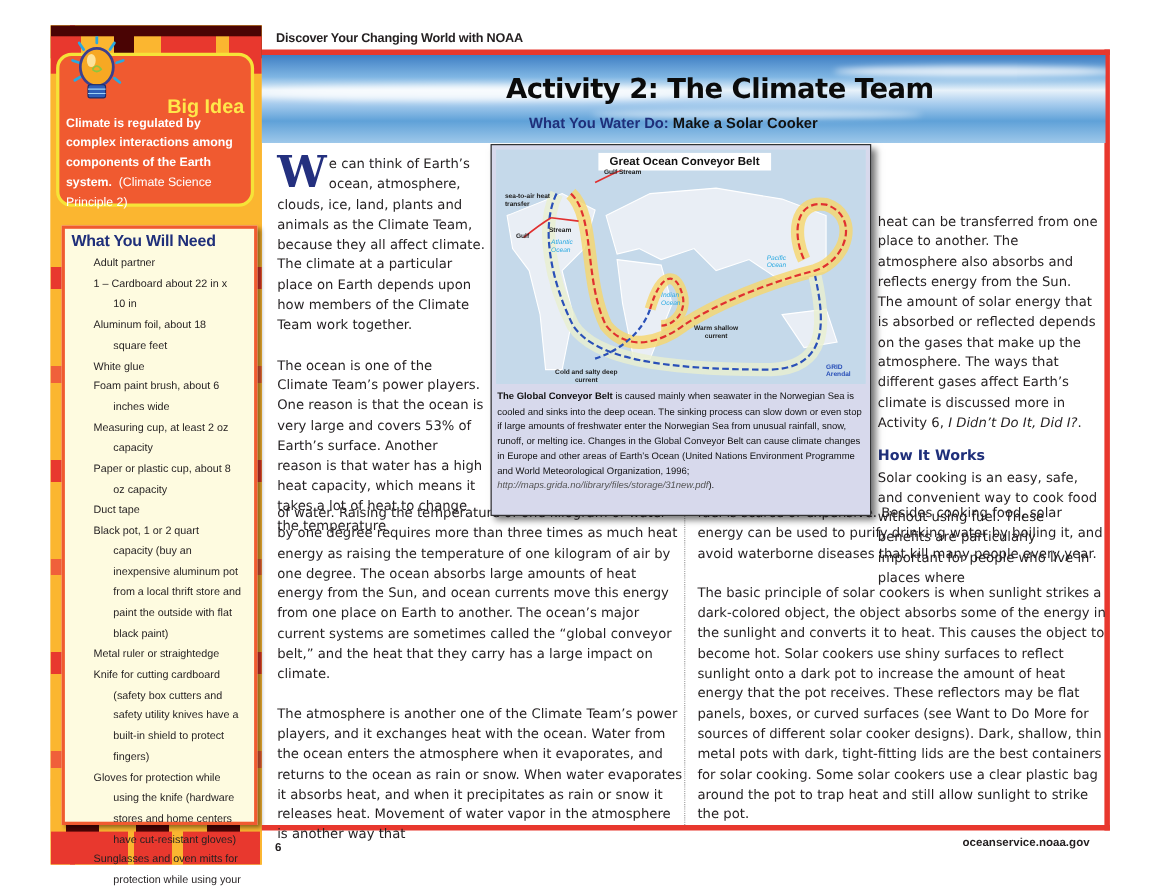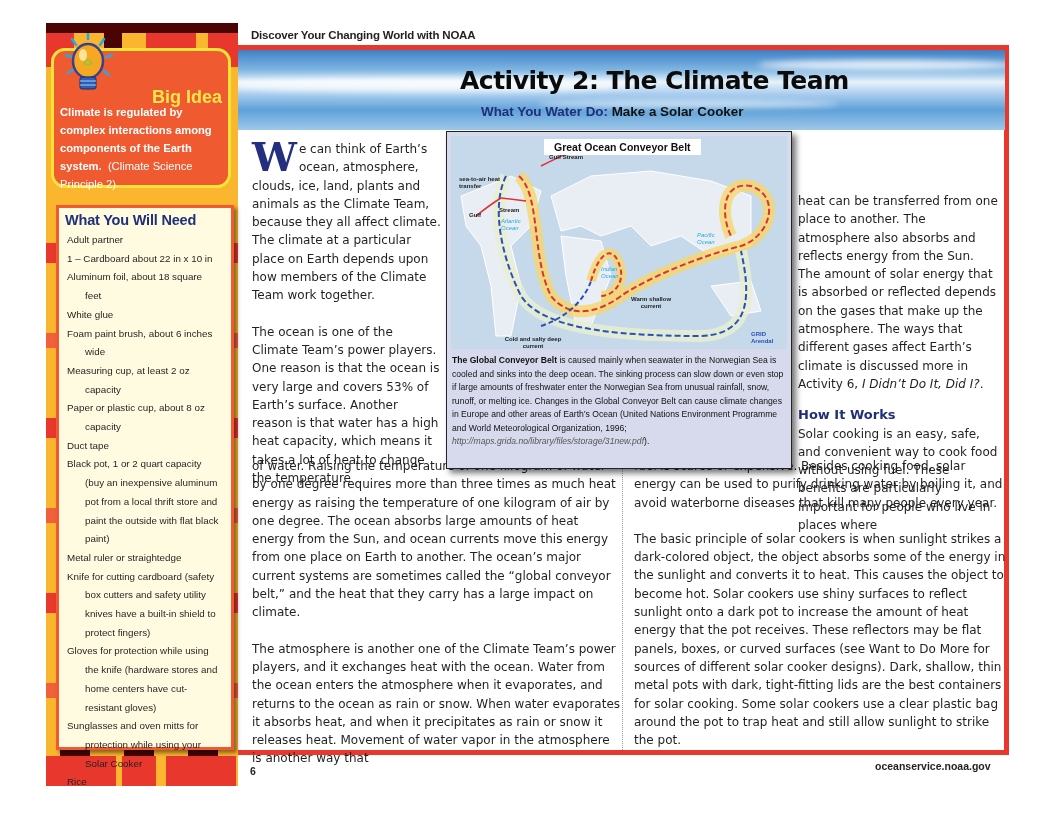--- a/index.html
+++ b/index.html
@@ -27,21 +27,21 @@
   .bulb { position:absolute; left:8px; top:-18px; width:52px; height:66px; }
   .big-idea .title { position:absolute; left:98px; top:36px; font-family:"Liberation Sans", sans-serif; font-weight:bold; font-size:18px; color:#ffe74a; }
   .big-idea .body { margin-top:6px; font-size:11.2px; line-height:18px; color:#ffffff; font-weight:bold; }
   .big-idea .body .cite { font-weight:normal; }
 
   
   .need-box { position:absolute; left:56px; top:205px; width:178px; height:545px; background:#fefbe0;
      border:3px solid #f05a30; box-sizing:border-box; box-shadow:3px 3px 4px rgba(0,0,0,0.45); padding:4px 12px 0 6px; }
   .need-box h2 { margin:0 0 3px 0; font-size:14.5px; color:#1f2f7a; font-weight:bold; letter-spacing:-0.2px; }
   .need-box ul { list-style:none; margin:0; padding:0; }
-  .need-box li { font-size:9.8px; line-height:18.7px; color:#231f20; padding-left:18px; text-indent:-18px; margin-left:2px; }
+  .need-box li { font-size:9.8px; line-height:18.7px; color:#231f20; padding-left:18px; text-indent:-18px; margin-left:20px; }
   .need-box li::first-line { }
 
   
   .top-label { position:absolute; left:251px; top:29px; font-size:11.5px; font-weight:bold; color:#231f20; letter-spacing:-0.2px; }
   .main-frame { position:absolute; left:238px; top:45px; width:771px; height:710px; border:5px solid #e8382e; border-left:none; border-top:5px solid #e8382e; box-sizing:border-box; }
   .banner { position:absolute; left:238px; top:50px; width:767px; height:80px;
      background:linear-gradient(180deg,#3f7fc4 0%,#7fb6e3 25%,#e8f2fa 40%,#a9cdee 55%,#5fa1d8 75%,#9ec8ea 100%); overflow:hidden; }
   .banner .wave1 { position:absolute; left:-20px; top:28px; width:420px; height:14px; background:rgba(255,255,255,0.75); border-radius:50%; filter:blur(3px); }
   .banner .wave2 { position:absolute; left:520px; top:10px; width:260px; height:10px; background:rgba(255,255,255,0.8); border-radius:50%; filter:blur(3px); }
   .banner .wave3 { position:absolute; left:300px; top:50px; width:300px; height:8px; background:rgba(255,255,255,0.6); border-radius:50%; filter:blur(3px); }

